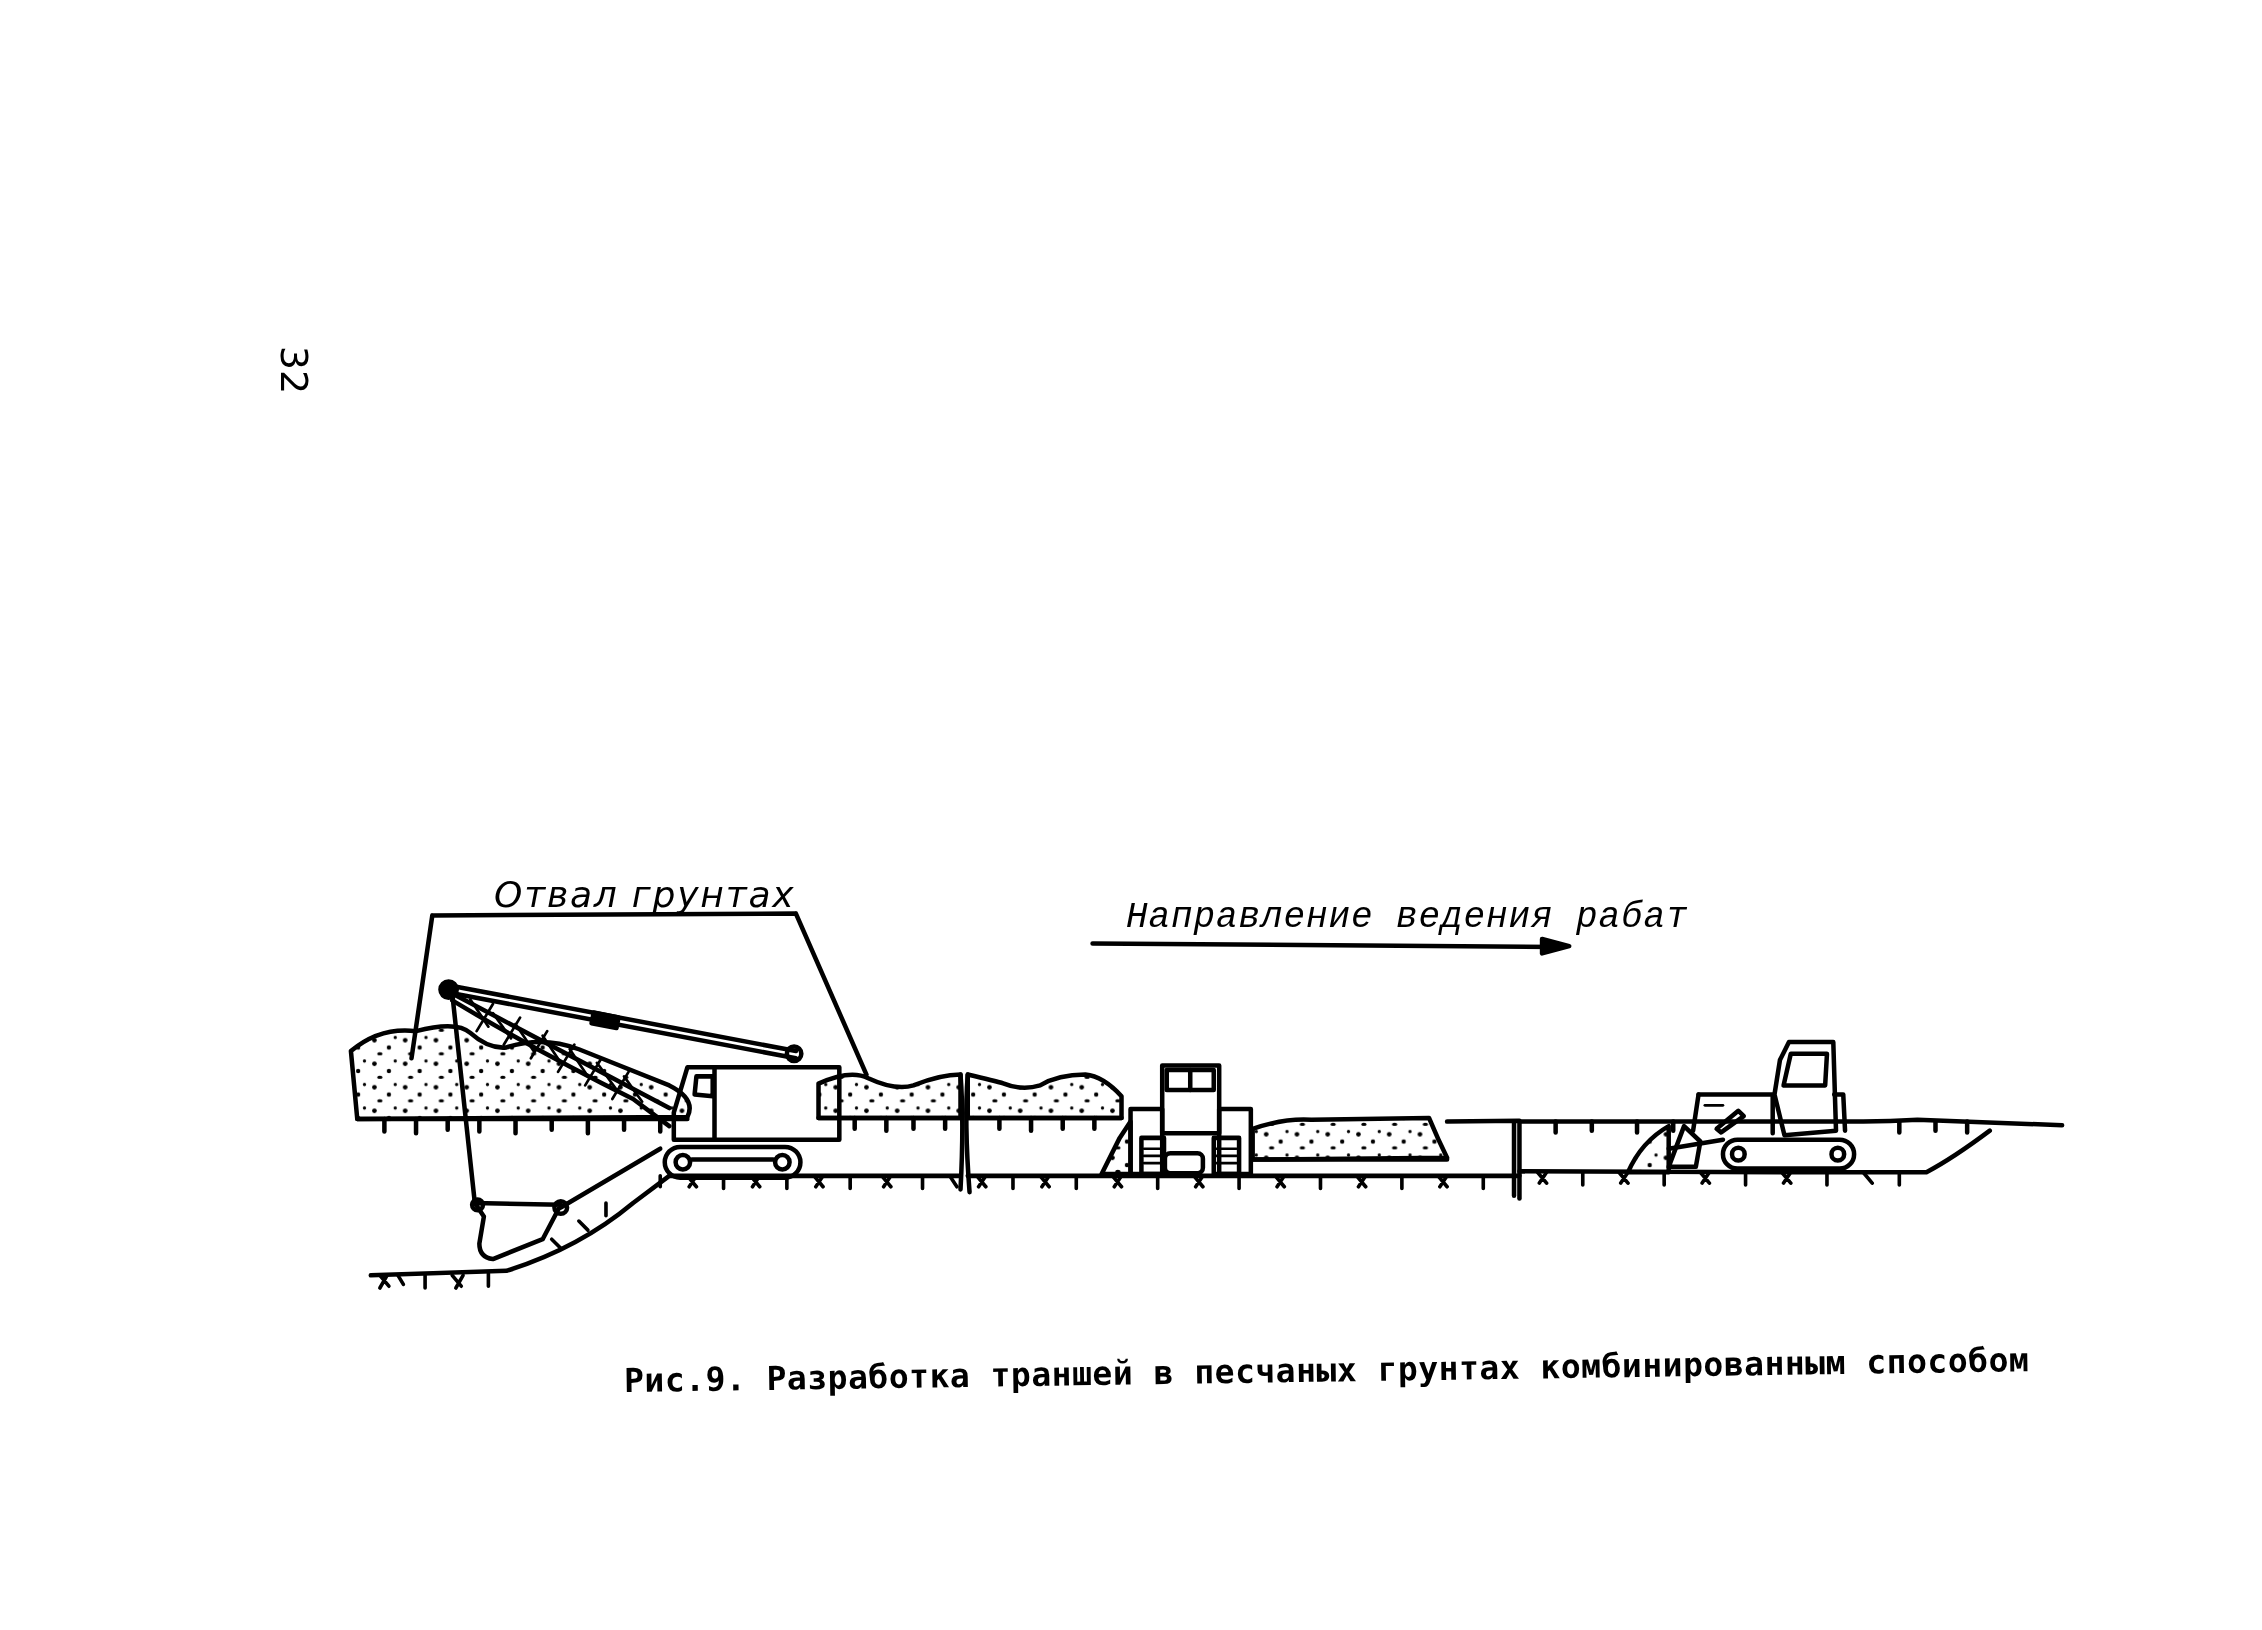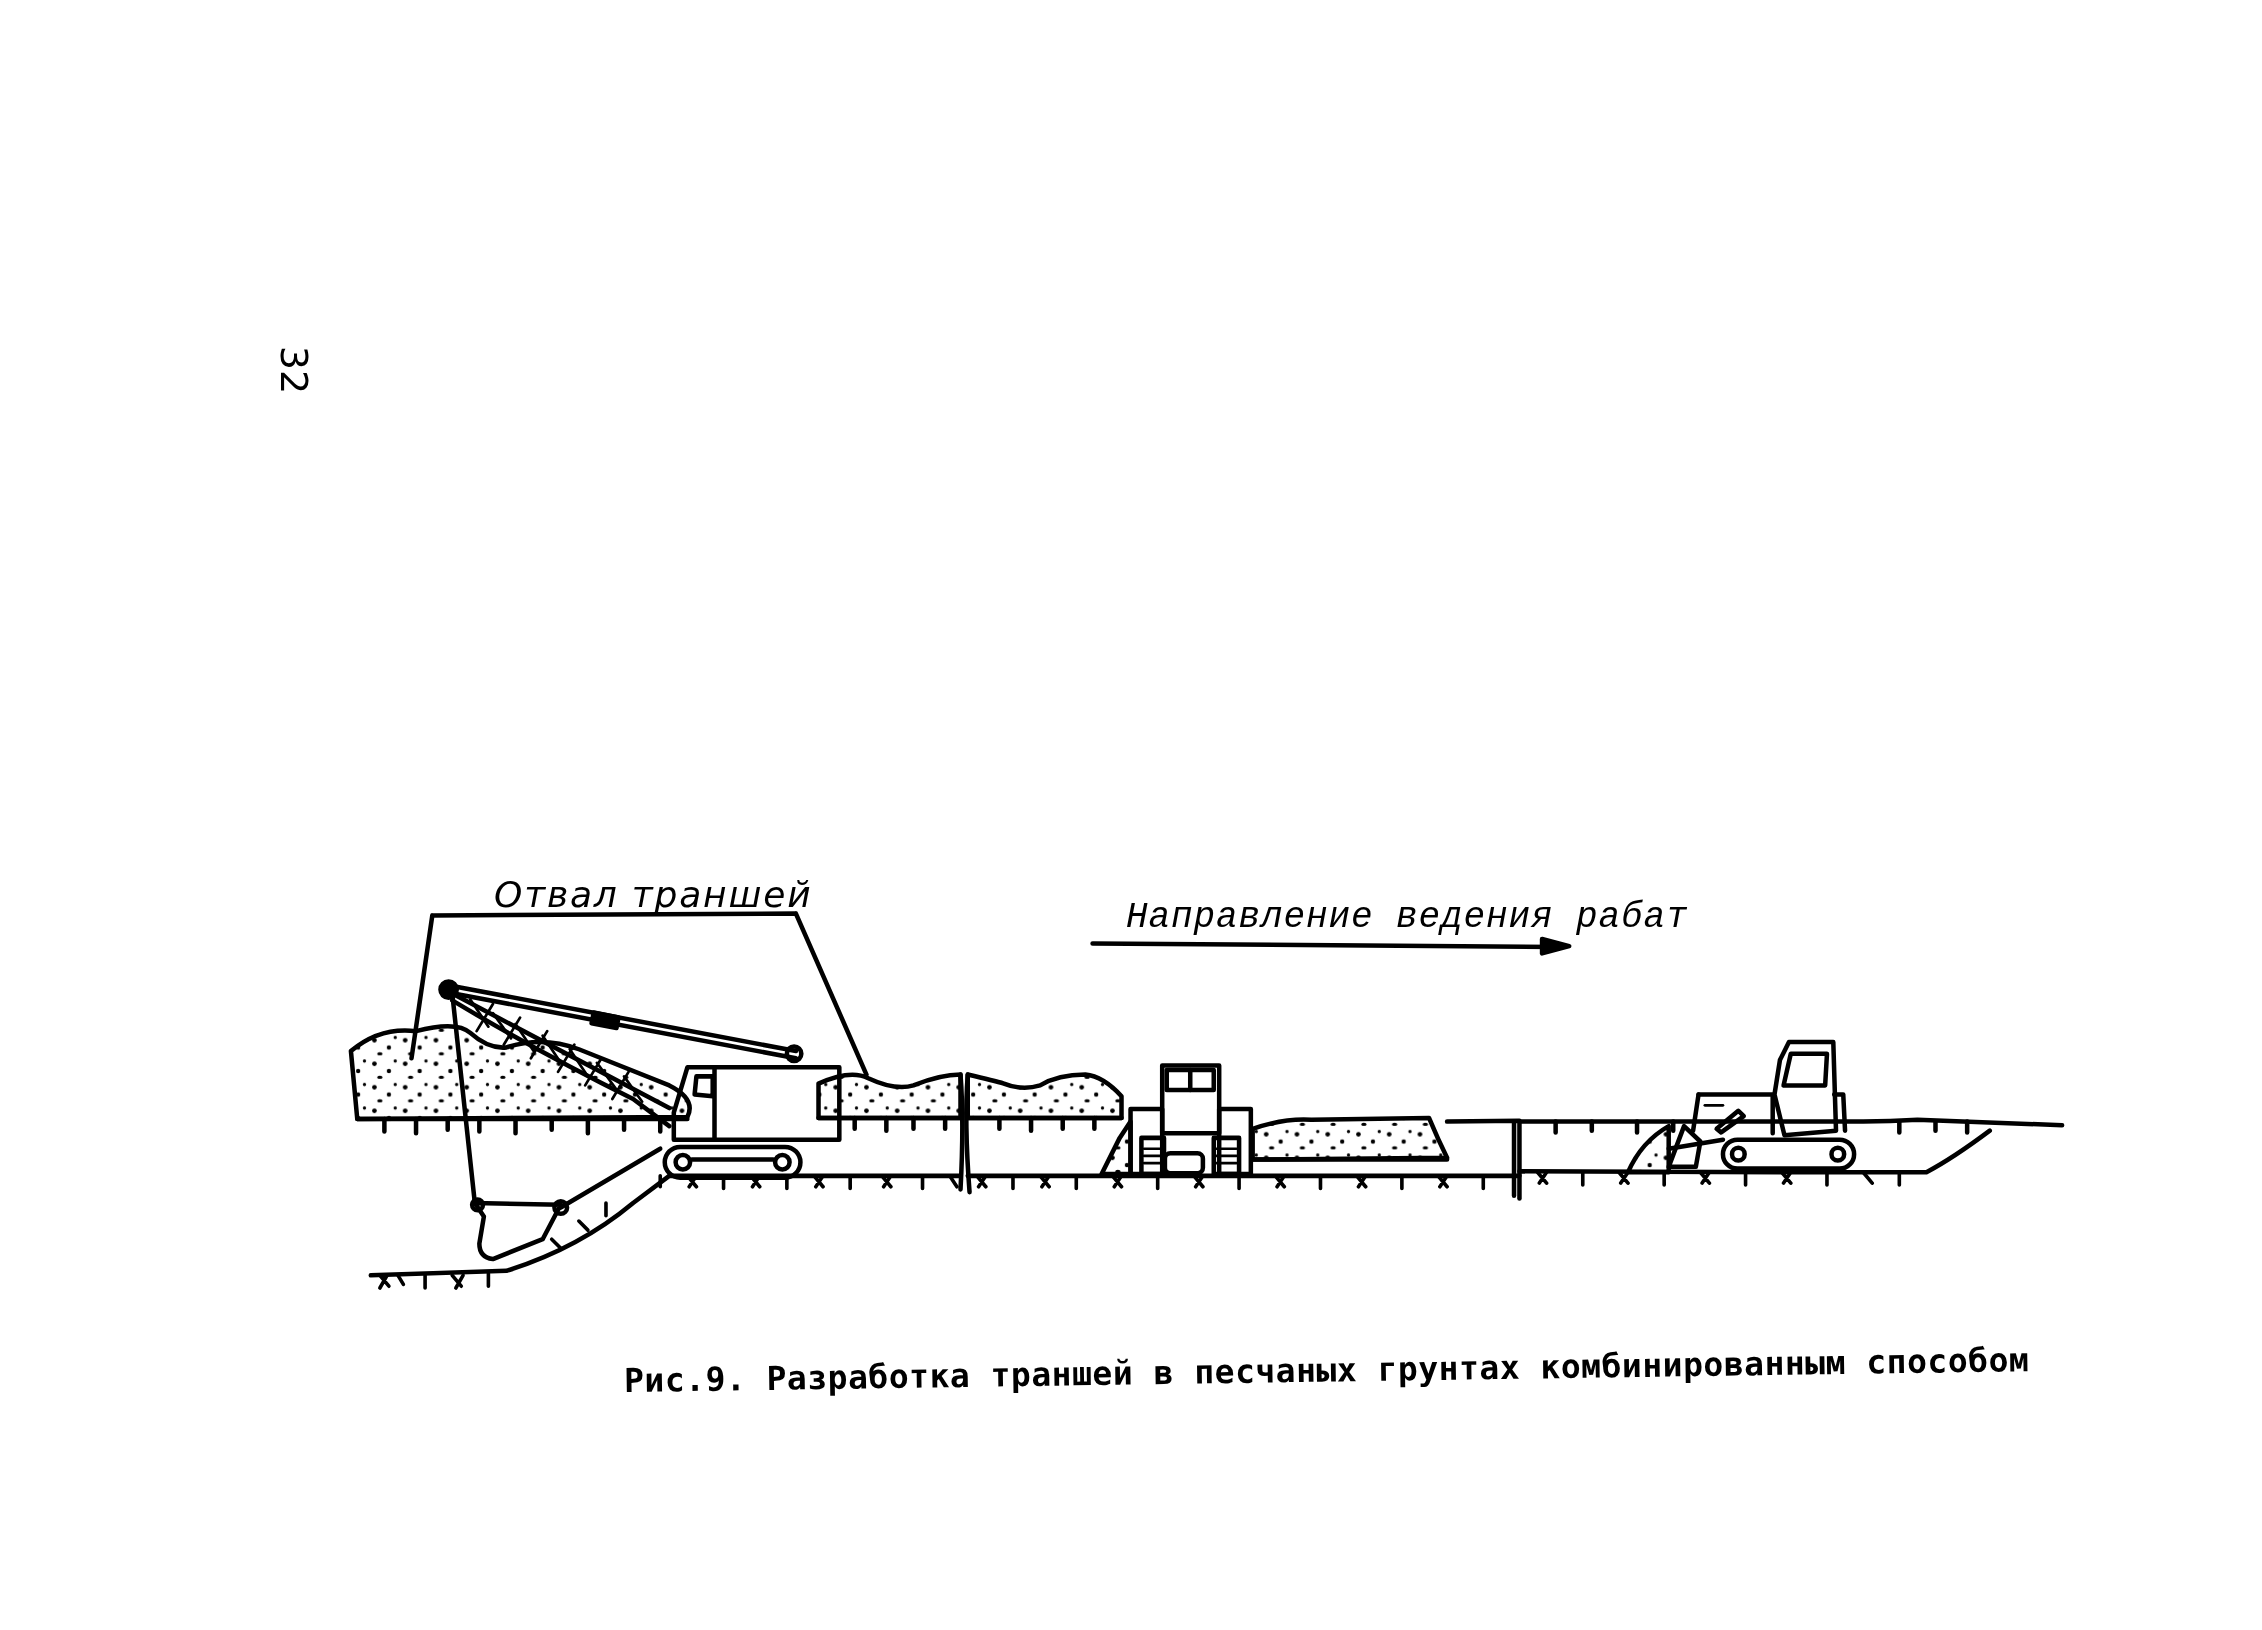--- a/index.html
+++ b/index.html
@@ -18,21 +18,21 @@
                font-weight: bold; font-family: "DejaVu Sans Mono", monospace;
                transform: rotate(-0.85deg); transform-origin: left center;
                white-space: nowrap; letter-spacing: 0.5px; }
     svg.drawing { position: absolute; left: 0; top: 0; }
   </style>
 </head>
 <body>
 
 <div class="page-number">32</div>
 
-<div class="label-spoil">Отвал траншей</div>
+<div class="label-spoil">Отвал грунтах</div>
 <div class="label-direction">Направление ведения рабат</div>
 
 <svg class="drawing" width="2262" height="1630" viewBox="0 0 2501 1802" xmlns="http://www.w3.org/2000/svg">
   <defs>
     <pattern id="sand" width="34" height="26" patternUnits="userSpaceOnUse">
       <circle cx="6" cy="6" r="2.6" fill="#000"></circle>
       <circle cx="22" cy="14" r="2.4" fill="#000"></circle>
       <ellipse cx="12" cy="21" rx="3" ry="1.8" fill="#000"></ellipse>
       <circle cx="29" cy="3" r="1.8" fill="#000"></circle>
     </pattern>

